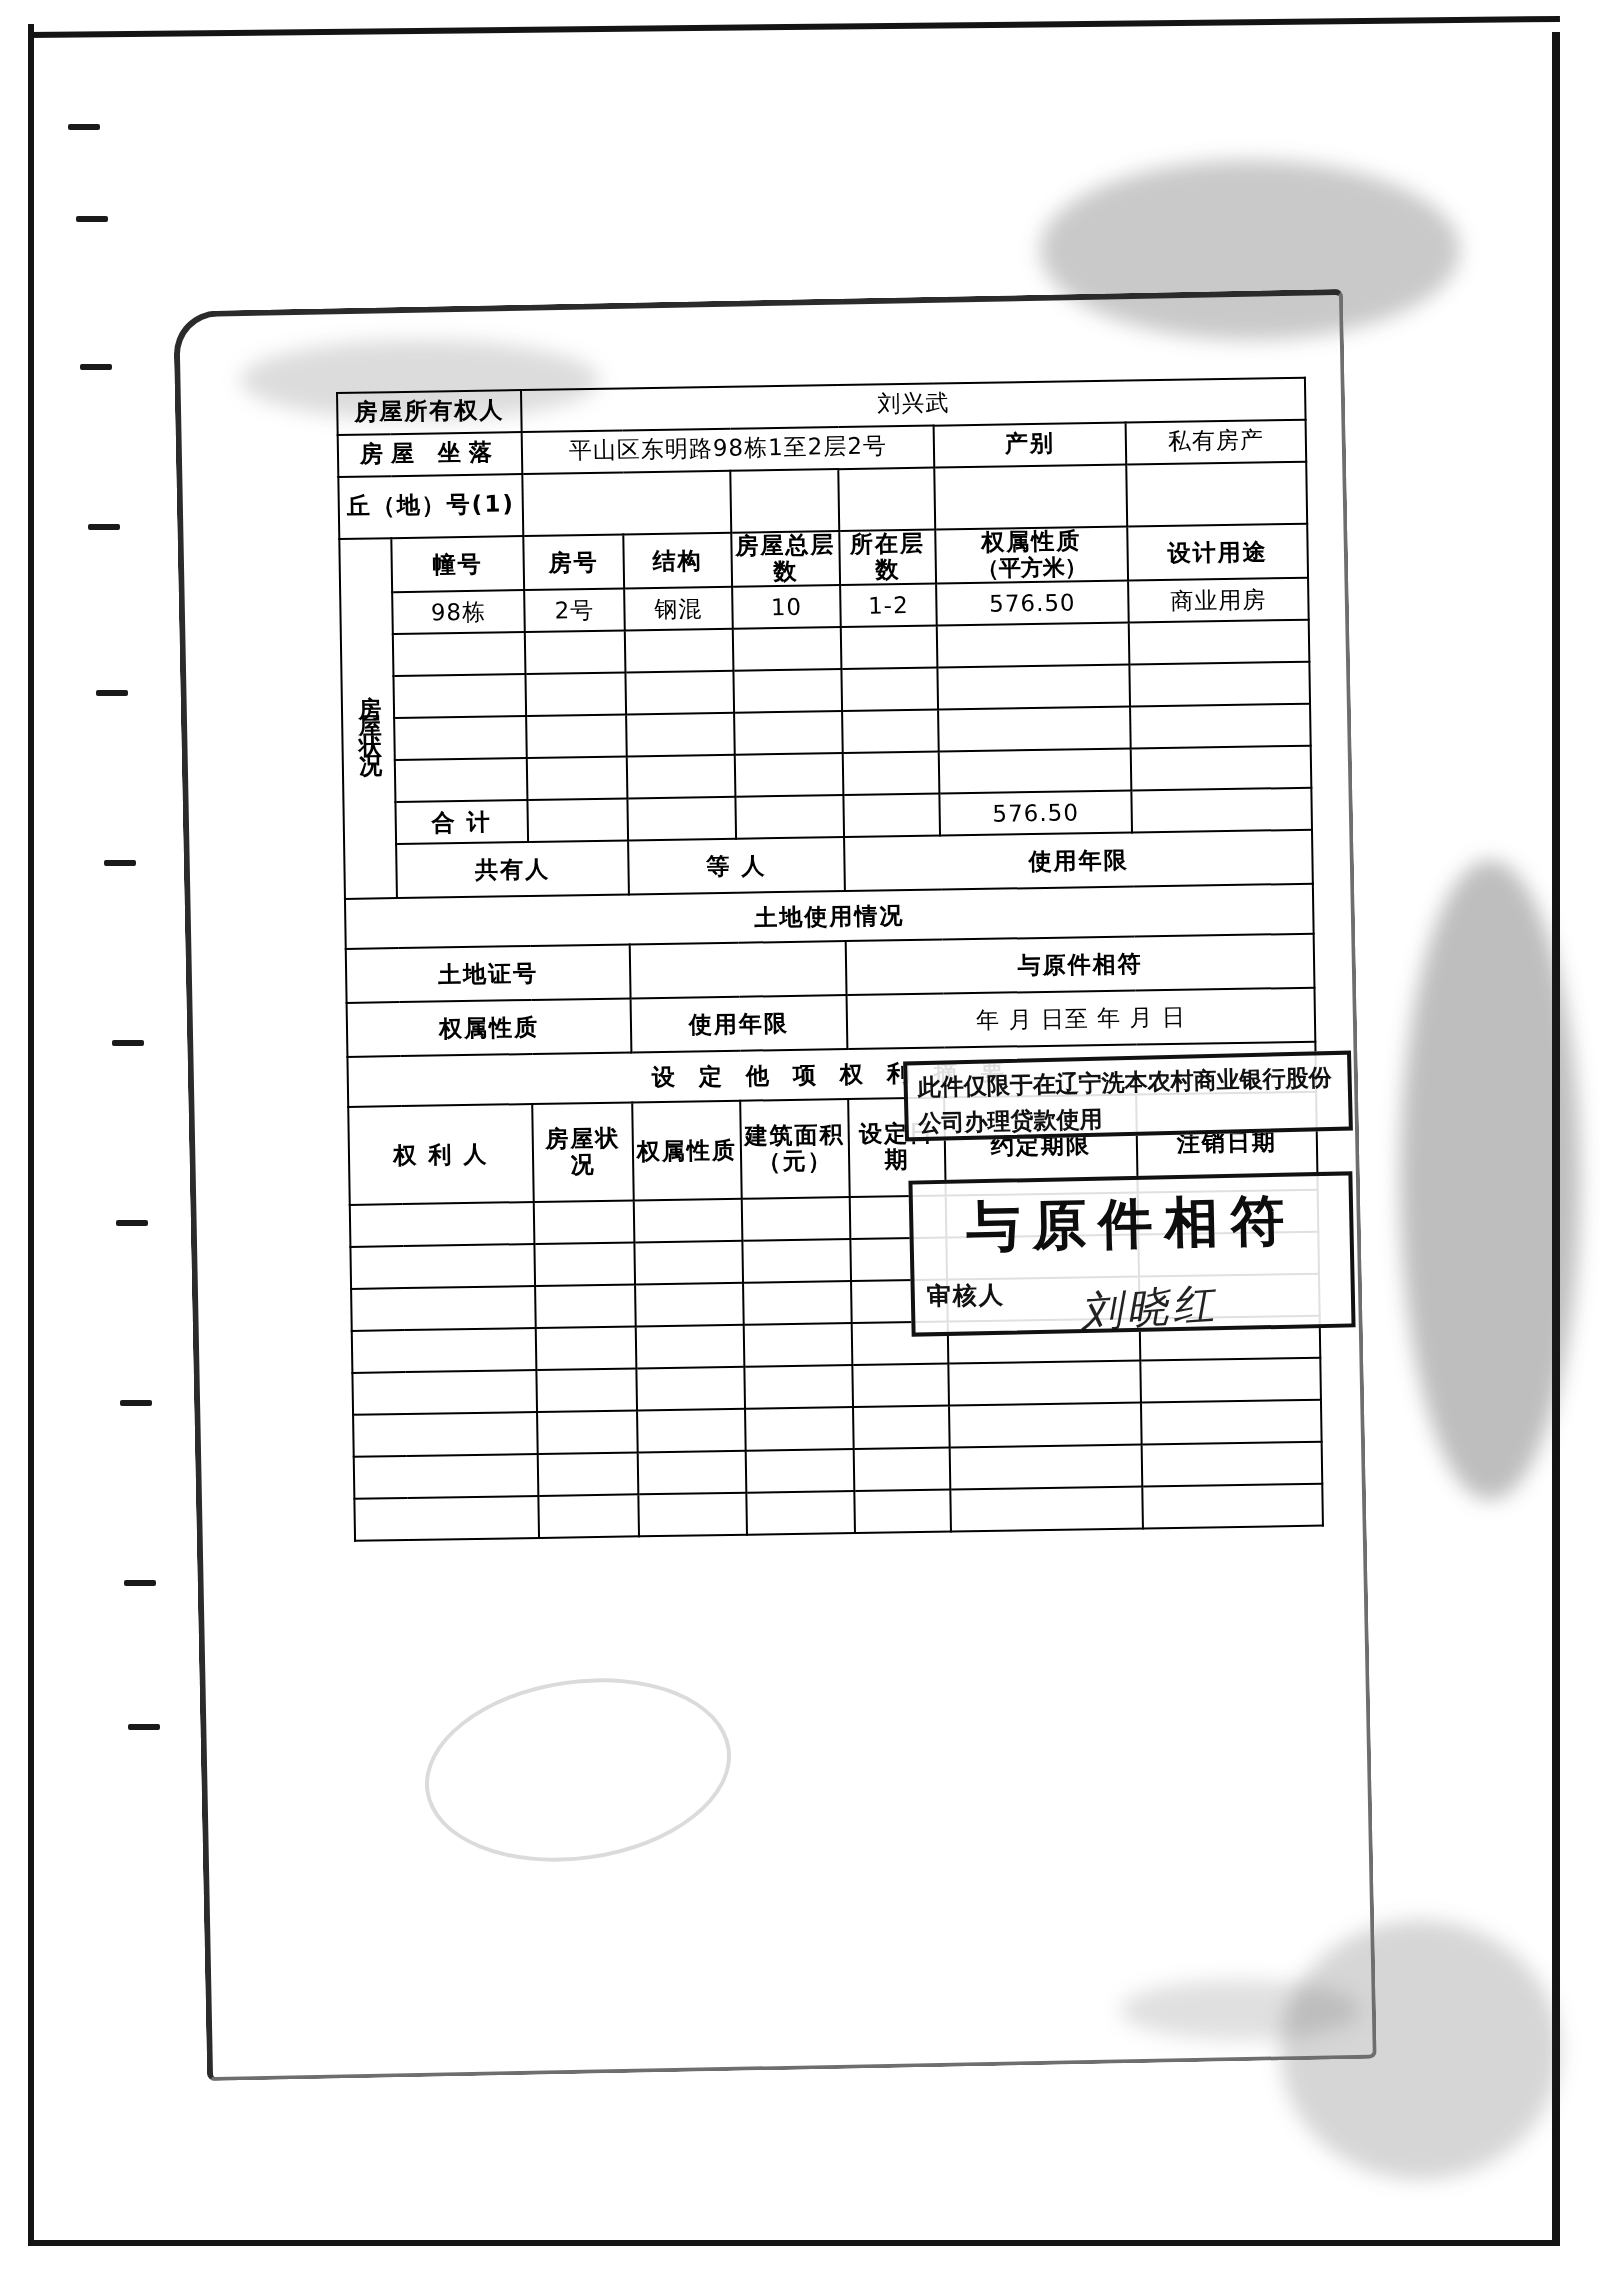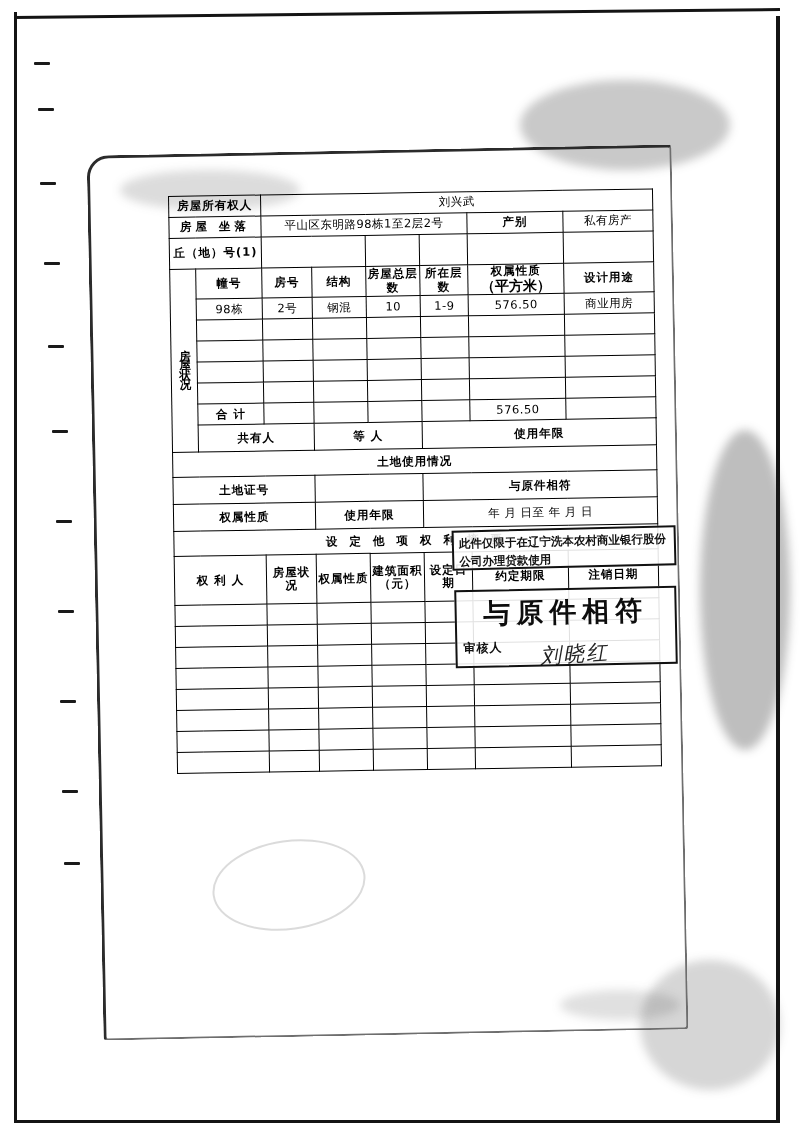--- a/index.html
+++ b/index.html
@@ -126,21 +126,21 @@
     line-height: 1.9;
     letter-spacing: 10px;
   }
   td.blank { height: 30px; }
   td.hdr2 {
     font-weight: bold;
     font-size: 11.5px;
     line-height: 1.25;
     letter-spacing: 1px;
   }
-  .small { font-size: 14px; display:block; letter-spacing:0; }
+  .small { font-size: 11px; display:block; letter-spacing:0; }
 
   
   .r-head td { height: 22px; }
 
   
   .stamp-box {
     position: absolute;
     border: 2px solid #111;
     background: rgba(255,255,255,0.88);
     color: #111;
@@ -306,21 +306,21 @@
           <span class="small">（平方米）</span>
         </td>
         <td class="hdr2 tall">设计用途</td>
       </tr>
 
       <tr>
         <td class="val blank">98栋</td>
         <td class="val blank">2号</td>
         <td class="val blank">钢混</td>
         <td class="val blank">10</td>
-        <td class="val blank">1-9</td>
+        <td class="val blank">1-2</td>
         <td class="val blank">576.50</td>
         <td class="val blank">商业用房</td>
       </tr>
 
       <tr>
         <td class="blank"></td>
         <td class="blank"></td>
         <td class="blank"></td>
         <td class="blank"></td>
         <td class="blank"></td>

